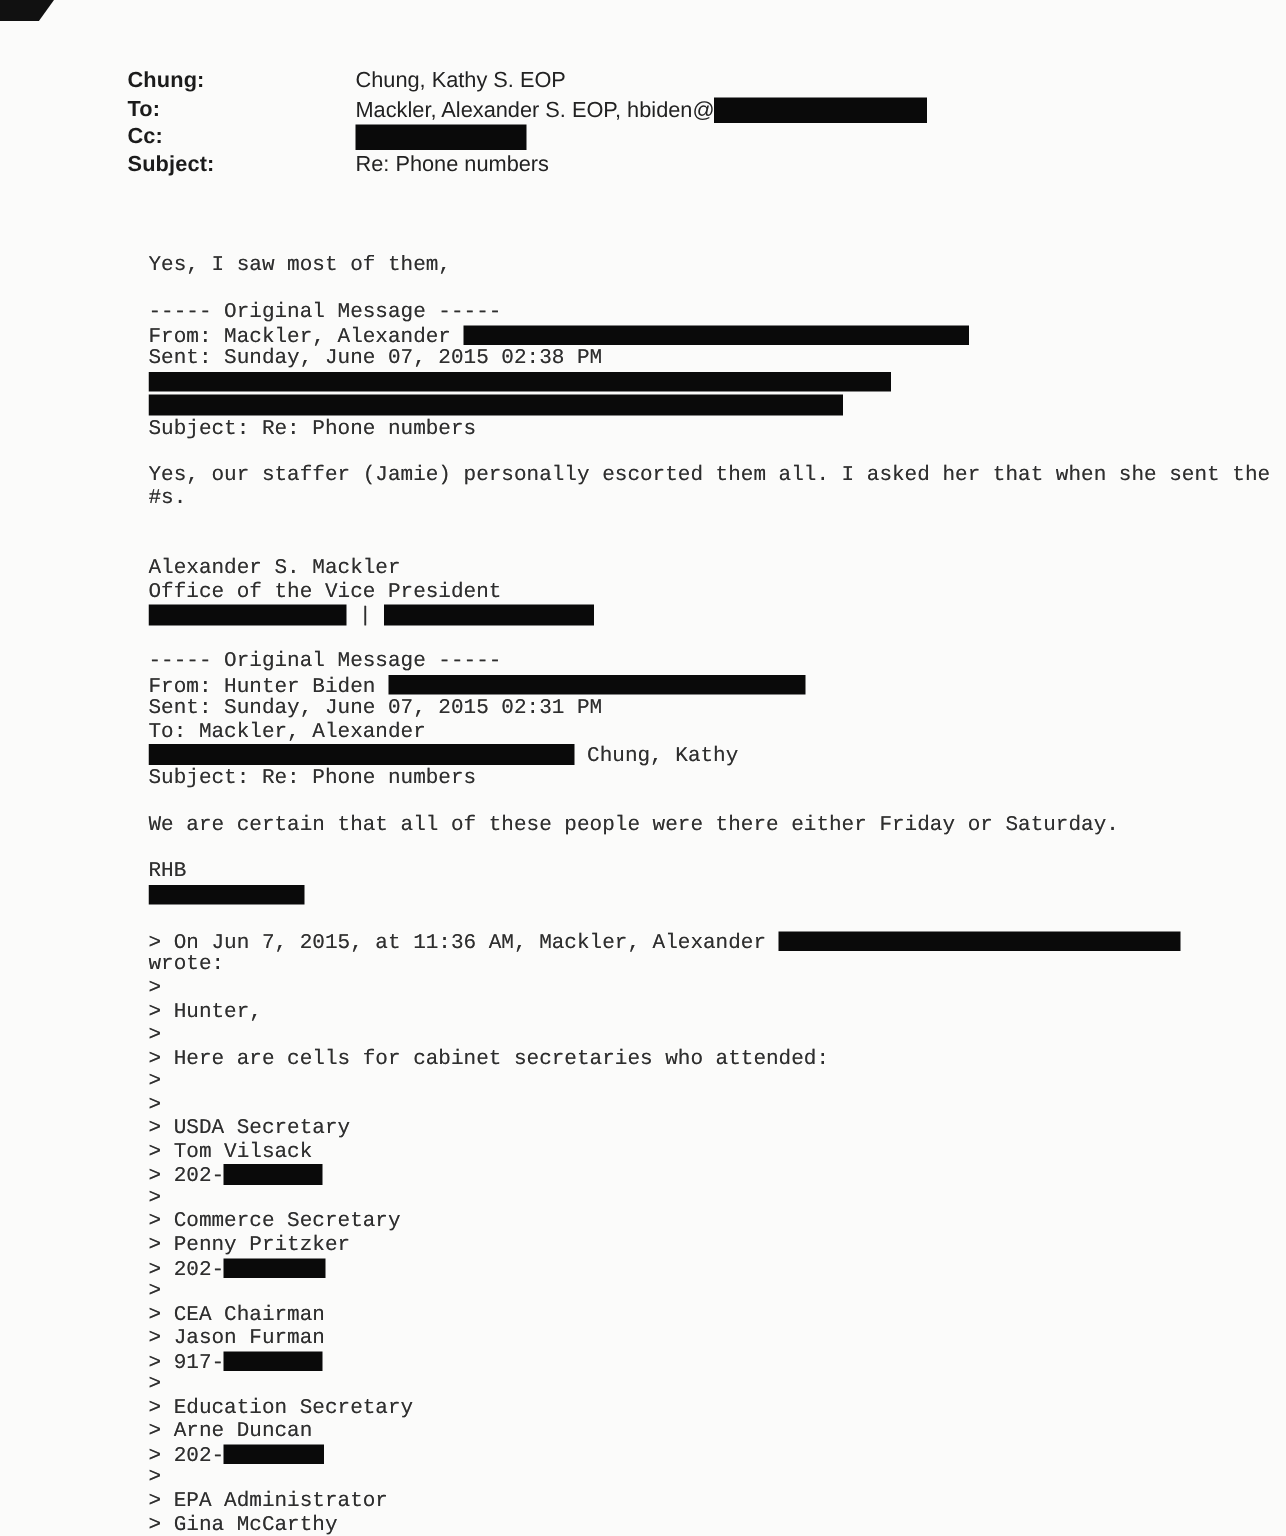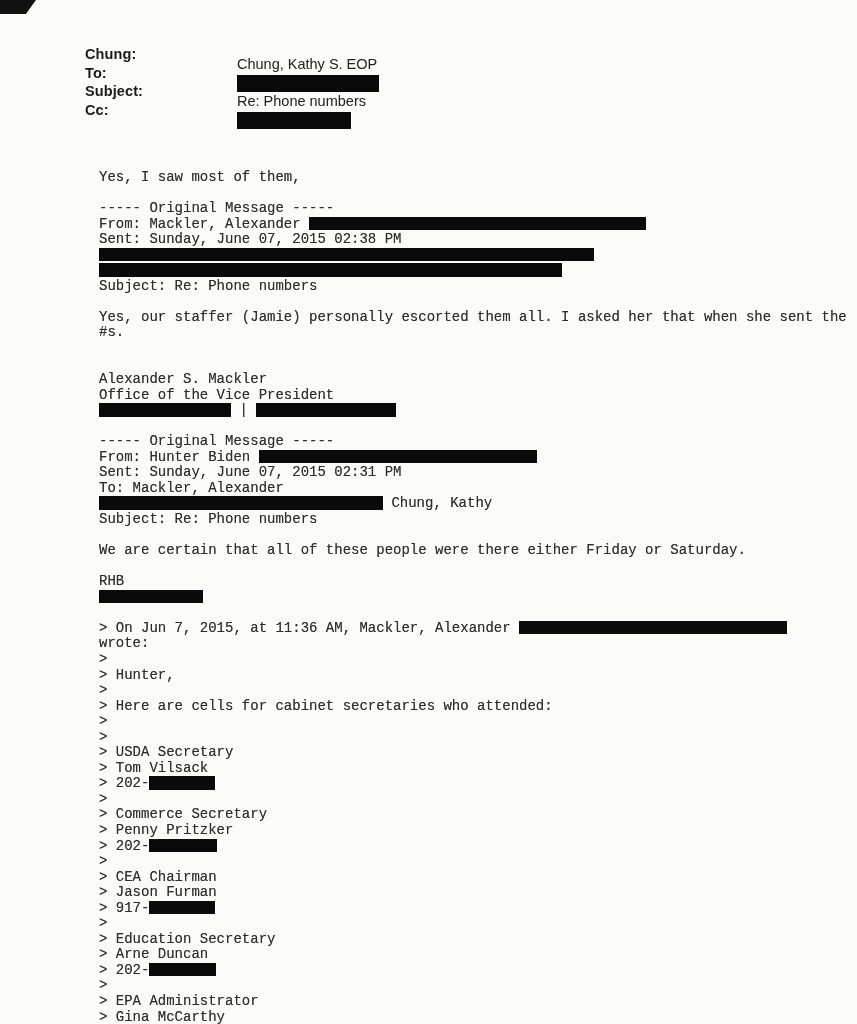--- a/index.html
+++ b/index.html
@@ -21,21 +21,21 @@
     position:absolute;left:0;top:0;width:36px;height:14px;
     background:#111;
     clip-path:polygon(0 0,100% 0,72% 100%,0 100%);
   }
   .header{
     position:absolute;left:85px;top:46px;
     font-size:14.5px;color:var(--header-text);
   }
   .hrow{display:flex;align-items:flex-start;height:18.6px;}
   .hlabel{width:152px;font-weight:bold;letter-spacing:0.1px;}
-  .hval{font-weight:normal;color:#222;white-space:pre;margin-top:10px;}
+  .hval{font-weight:normal;color:#222;white-space:pre;}
   .redact{display:inline-block;background:var(--redact);}
   .hredact{height:17px;vertical-align:-4px;}
   .body-text{
     position:absolute;left:75px;top:170px;right:6px;bottom:0;
     font-family:"Liberation Mono","DejaVu Sans Mono",monospace;
     font-size:14px;line-height:15.55px;
     color:var(--body-text);
     white-space:pre;overflow:hidden;
     text-shadow:0 0 0.3px rgba(40,40,40,0.55);
     margin-left:24px;
@@ -48,25 +48,25 @@
 
 <div class="page">
   <div class="corner-mark"></div>
   <div class="header">
       <div class="hrow">
         <span class="hlabel">Chung:</span>
         <span class="hval"><span class="hvtext">Chung, Kathy S. EOP</span></span>
       </div>
       <div class="hrow">
         <span class="hlabel">To:</span>
-        <span class="hval"><span class="redact hredact" style="width: 142px;"></span></span>
+        <span class="hval"><span class="hvtext">Mackler, Alexander S. EOP, hbiden@</span><span class="redact hredact" style="width: 142px;"></span></span>
+      </div>
+      <div class="hrow">
+        <span class="hlabel">Cc:</span>
+        <span class="hval"><span class="redact hredact" style="width: 114px;"></span></span>
       </div>
       <div class="hrow">
         <span class="hlabel">Subject:</span>
         <span class="hval"><span class="hvtext">Re: Phone numbers</span></span>
-      </div>
-      <div class="hrow">
-        <span class="hlabel">Cc:</span>
-        <span class="hval"><span class="redact hredact" style="width: 114px;"></span></span>
       </div>
     </div>
   <div class="body-text"><div class="bline"><span class="btext">Yes, I saw most of them,</span></div><div class="bline"></div><div class="bline"><span class="btext">----- Original Message -----</span></div><div class="bline"><span class="btext">From: Mackler, Alexander </span><span class="redact bredact" style="width: 337px;"></span></div><div class="bline"><span class="btext">Sent: Sunday, June 07, 2015 02:38 PM</span></div><div class="bline"><span class="redact bredact" style="width: 495px;"></span></div><div class="bline"><span class="redact bredact" style="width: 463px;"></span></div><div class="bline"><span class="btext">Subject: Re: Phone numbers</span></div><div class="bline"></div><div class="bline"><span class="btext">Yes, our staffer (Jamie) personally escorted them all. I asked her that when she sent the</span></div><div class="bline"><span class="btext">#s.</span></div><div class="bline"></div><div class="bline"></div><div class="bline"><span class="btext">Alexander S. Mackler</span></div><div class="bline"><span class="btext">Office of the Vice President</span></div><div class="bline"><span class="redact bredact" style="width: 132px;"></span><span class="btext"> | </span><span class="redact bredact" style="width: 140px;"></span></div><div class="bline"></div><div class="bline"><span class="btext">----- Original Message -----</span></div><div class="bline"><span class="btext">From: Hunter Biden </span><span class="redact bredact" style="width: 278px;"></span></div><div class="bline"><span class="btext">Sent: Sunday, June 07, 2015 02:31 PM</span></div><div class="bline"><span class="btext">To: Mackler, Alexander</span></div><div class="bline"><span class="redact bredact" style="width: 284px;"></span><span class="btext"> Chung, Kathy</span></div><div class="bline"><span class="btext">Subject: Re: Phone numbers</span></div><div class="bline"></div><div class="bline"><span class="btext">We are certain that all of these people were there either Friday or Saturday.</span></div><div class="bline"></div><div class="bline"><span class="btext">RHB</span></div><div class="bline"><span class="redact bredact" style="width: 104px;"></span></div><div class="bline"></div><div class="bline"><span class="btext">&gt; On Jun 7, 2015, at 11:36 AM, Mackler, Alexander </span><span class="redact bredact" style="width: 268px;"></span></div><div class="bline"><span class="btext">wrote:</span></div><div class="bline"><span class="btext">&gt;</span></div><div class="bline"><span class="btext">&gt; Hunter,</span></div><div class="bline"><span class="btext">&gt;</span></div><div class="bline"><span class="btext">&gt; Here are cells for cabinet secretaries who attended:</span></div><div class="bline"><span class="btext">&gt;</span></div><div class="bline"><span class="btext">&gt;</span></div><div class="bline"><span class="btext">&gt; USDA Secretary</span></div><div class="bline"><span class="btext">&gt; Tom Vilsack</span></div><div class="bline"><span class="btext">&gt; 202-</span><span class="redact bredact" style="width: 66px;"></span></div><div class="bline"><span class="btext">&gt;</span></div><div class="bline"><span class="btext">&gt; Commerce Secretary</span></div><div class="bline"><span class="btext">&gt; Penny Pritzker</span></div><div class="bline"><span class="btext">&gt; 202-</span><span class="redact bredact" style="width: 68px;"></span></div><div class="bline"><span class="btext">&gt;</span></div><div class="bline"><span class="btext">&gt; CEA Chairman</span></div><div class="bline"><span class="btext">&gt; Jason Furman</span></div><div class="bline"><span class="btext">&gt; 917-</span><span class="redact bredact" style="width: 66px;"></span></div><div class="bline"><span class="btext">&gt;</span></div><div class="bline"><span class="btext">&gt; Education Secretary</span></div><div class="bline"><span class="btext">&gt; Arne Duncan</span></div><div class="bline"><span class="btext">&gt; 202-</span><span class="redact bredact" style="width: 67px;"></span></div><div class="bline"><span class="btext">&gt;</span></div><div class="bline"><span class="btext">&gt; EPA Administrator</span></div><div class="bline"><span class="btext">&gt; Gina McCarthy</span></div></div>
 </div>
 
 </body></html>

